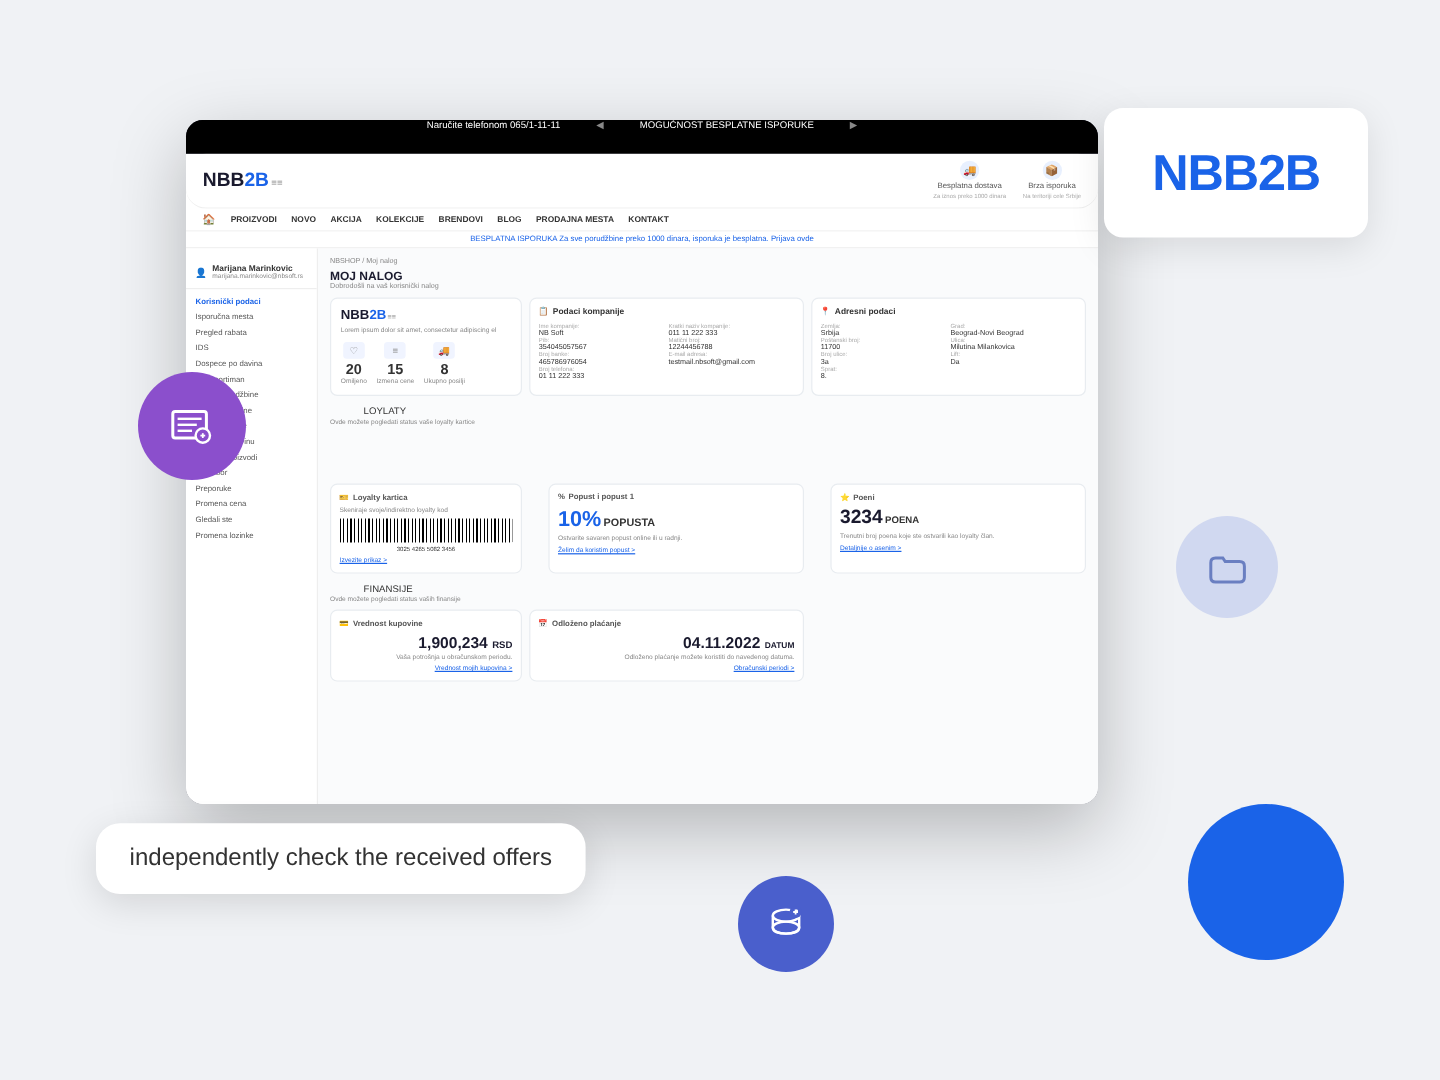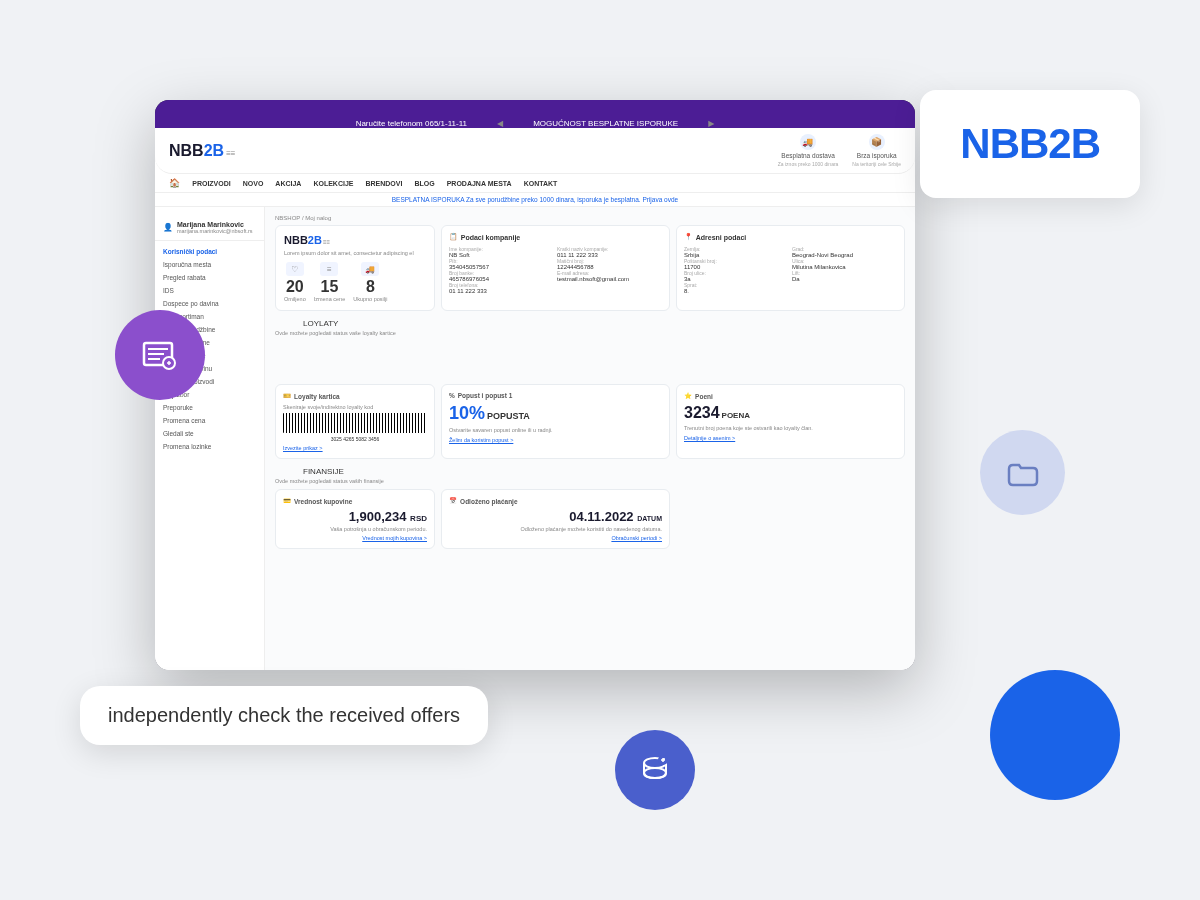--- a/index.html
+++ b/index.html
@@ -95,24 +95,24 @@
       height: 570px;
       background: #1a1a2e;
       border-radius: 14px;
       overflow: hidden;
       box-shadow: 0 20px 60px rgba(0,0,0,0.25);
       z-index: 5;
     }
 
     
     .browser-topbar {
-      background: #4c1d95;
+      background: #000000;
       height: 28px;
       display: flex;
-      align-items: flex-end;
+      align-items: flex-start;
       justify-content: center;
       font-size: 9px;
       color: #ccc;
       position: relative;
       gap: 30px;
     }
     .browser-topbar .phone {
       color: #fff;
       font-size: 8px;
     }
@@ -283,21 +283,21 @@
       font-size: 5.5px; color: #888;
     }
     .stat-item .icon-sm {
       width: 18px; height: 14px;
       background: #f0f4ff;
       border-radius: 3px;
       display: flex; align-items: center; justify-content: center;
       font-size: 8px;
       margin-bottom: 2px;
     }
-    .stat-item .num { font-size: 16px; font-weight: 700; color: #333; }
+    .stat-item .num { font-size: 12px; font-weight: 700; color: #333; }
 
     
     .data-card {
       background: white;
       border-radius: 6px;
       padding: 7px;
       border: 1px solid #e8ecf0;
     }
     .data-card-title {
       font-size: 7px;
@@ -331,21 +331,21 @@
       margin-left: 28px;
     }
     .section-subtitle {
       font-size: 5.5px;
       color: #888;
       margin-bottom: 5px;
     }
     .loyalty-grid {
       display: grid;
       grid-template-columns: 160px 1fr 1fr;
-      gap: 6px;
+      gap: 22px;
       margin-bottom: 8px;
       margin-top: 48px;
     }
     .loyalty-card {
       background: white;
       border-radius: 6px;
       padding: 7px;
       border: 1px solid #e8ecf0;
     }
     .loyalty-card-title {
@@ -527,20 +527,24 @@
         <div class="sidebar-item">Moj izbor</div>
         <div class="sidebar-item">Preporuke</div>
         <div class="sidebar-item">Promena cena</div>
         <div class="sidebar-item">Gledali ste</div>
         <div class="sidebar-item">Promena lozinke</div>
       </div>
 
       <div class="main-content">
         <div class="breadcrumb">NBSHOP / Moj nalog</div>
 
+        <div class="account-header">
+          <h2>MOJ NALOG</h2>
+          <p>Dobrodošli na vaš korisnički nalog</p>
+        </div>
 
         <div class="account-grid">
 
           <div class="account-card">
             <div class="nbb-logo">
               <span style="color:#1a1a2e">NBB</span><span style="color:#1a63e8">2B</span><span style="font-size:6px;color:#888;margin-left:1px">≡≡</span>
             </div>
             <div class="desc">Lorem ipsum dolor sit amet, consectetur adipiscing el</div>
             <div class="stats-row">
               <div class="stat-item">

